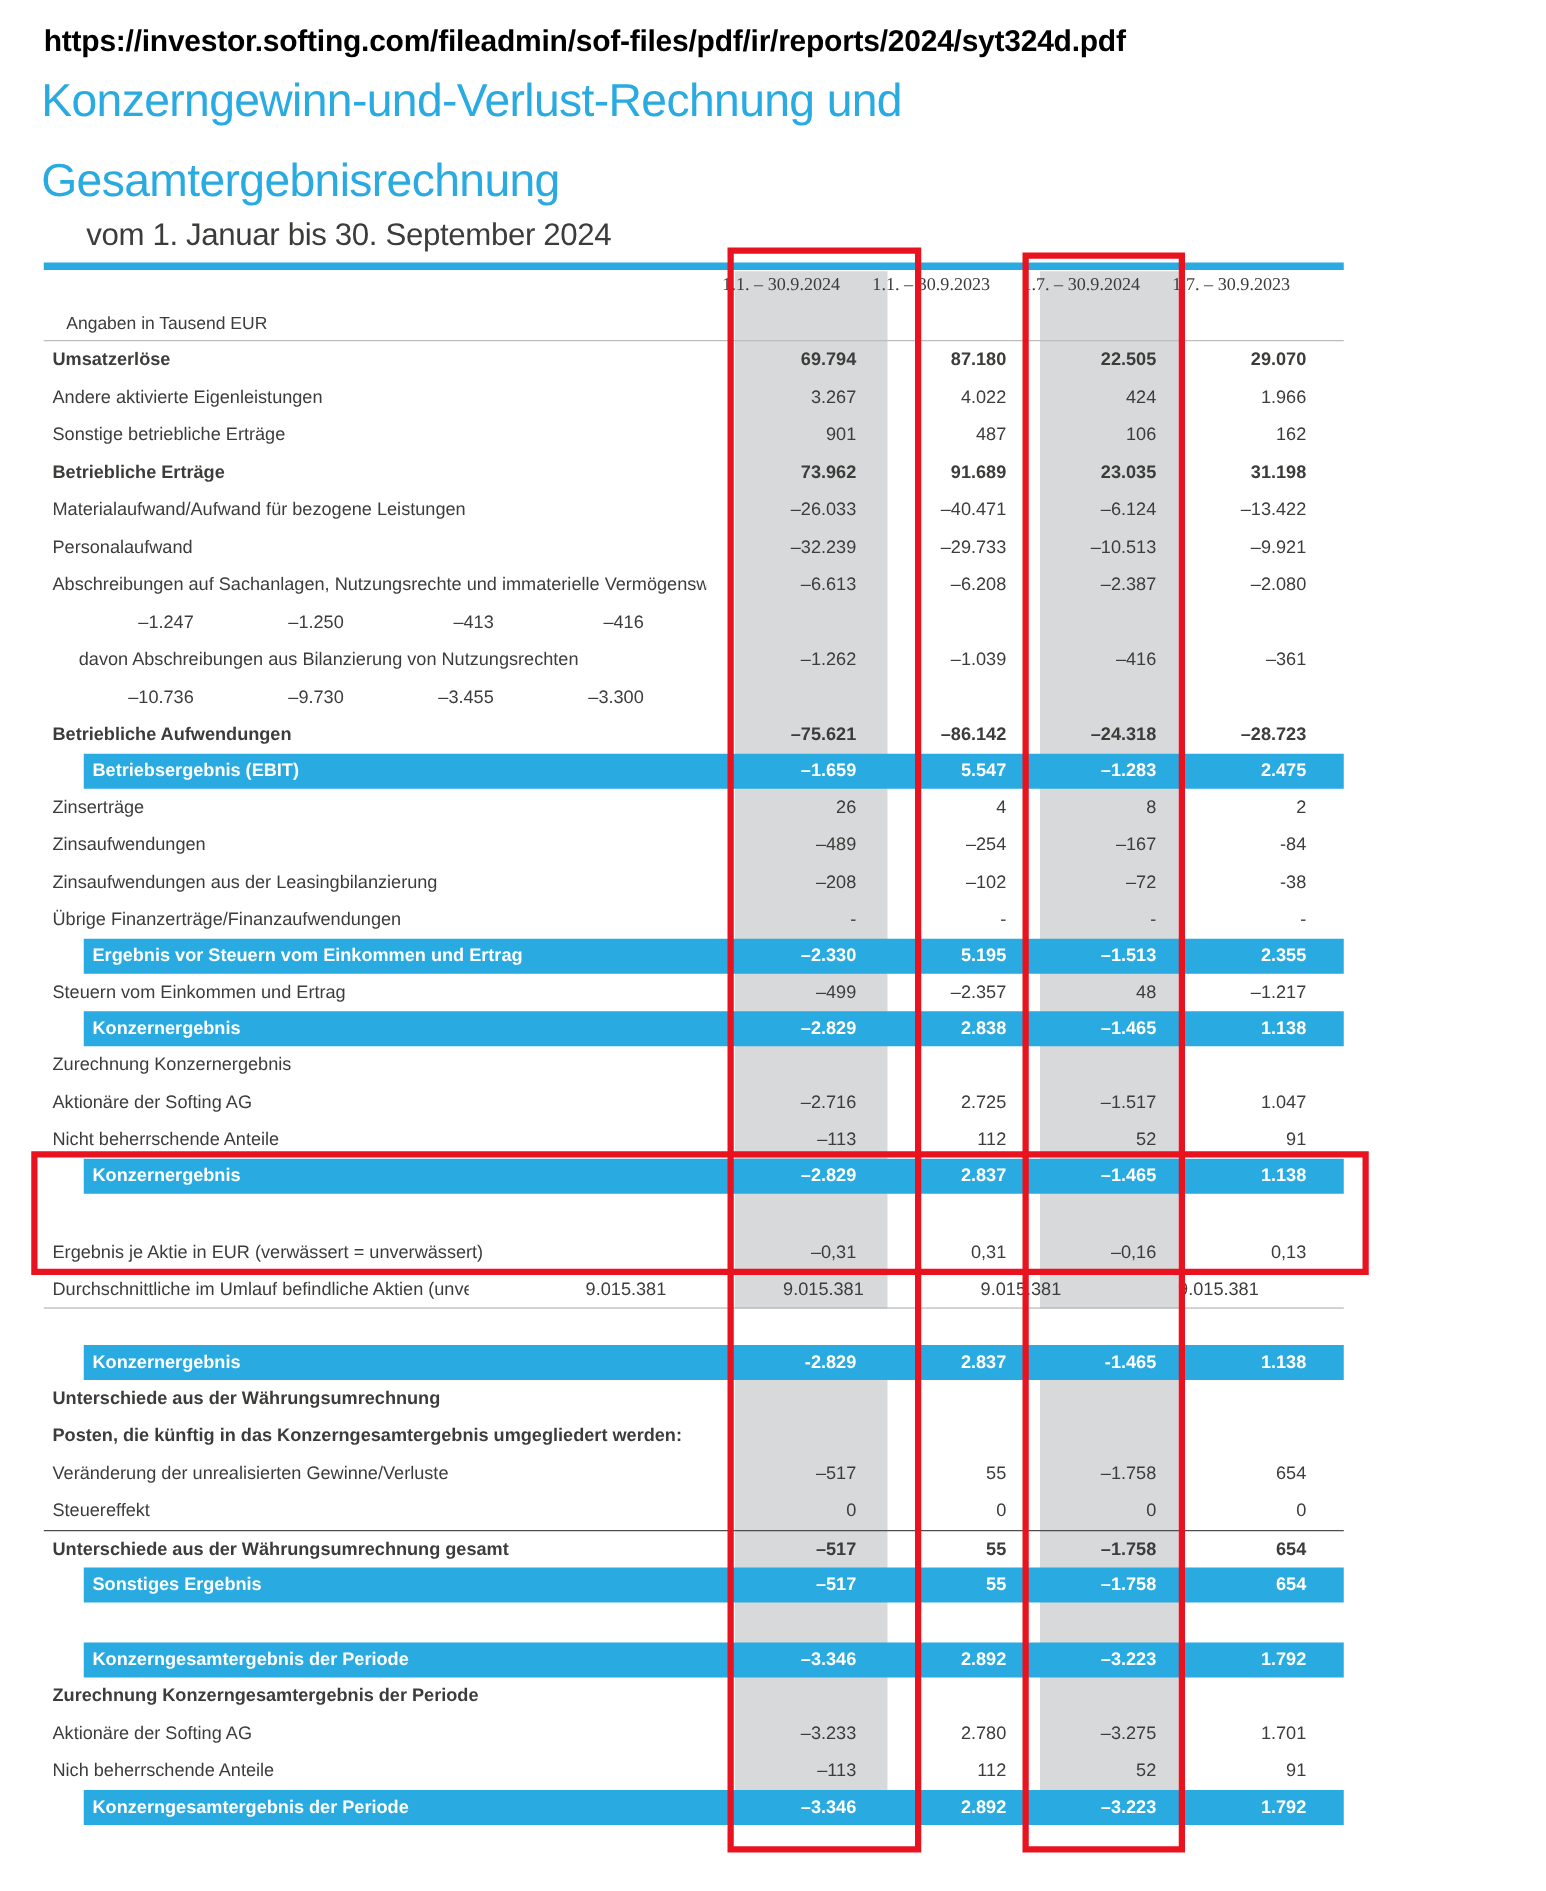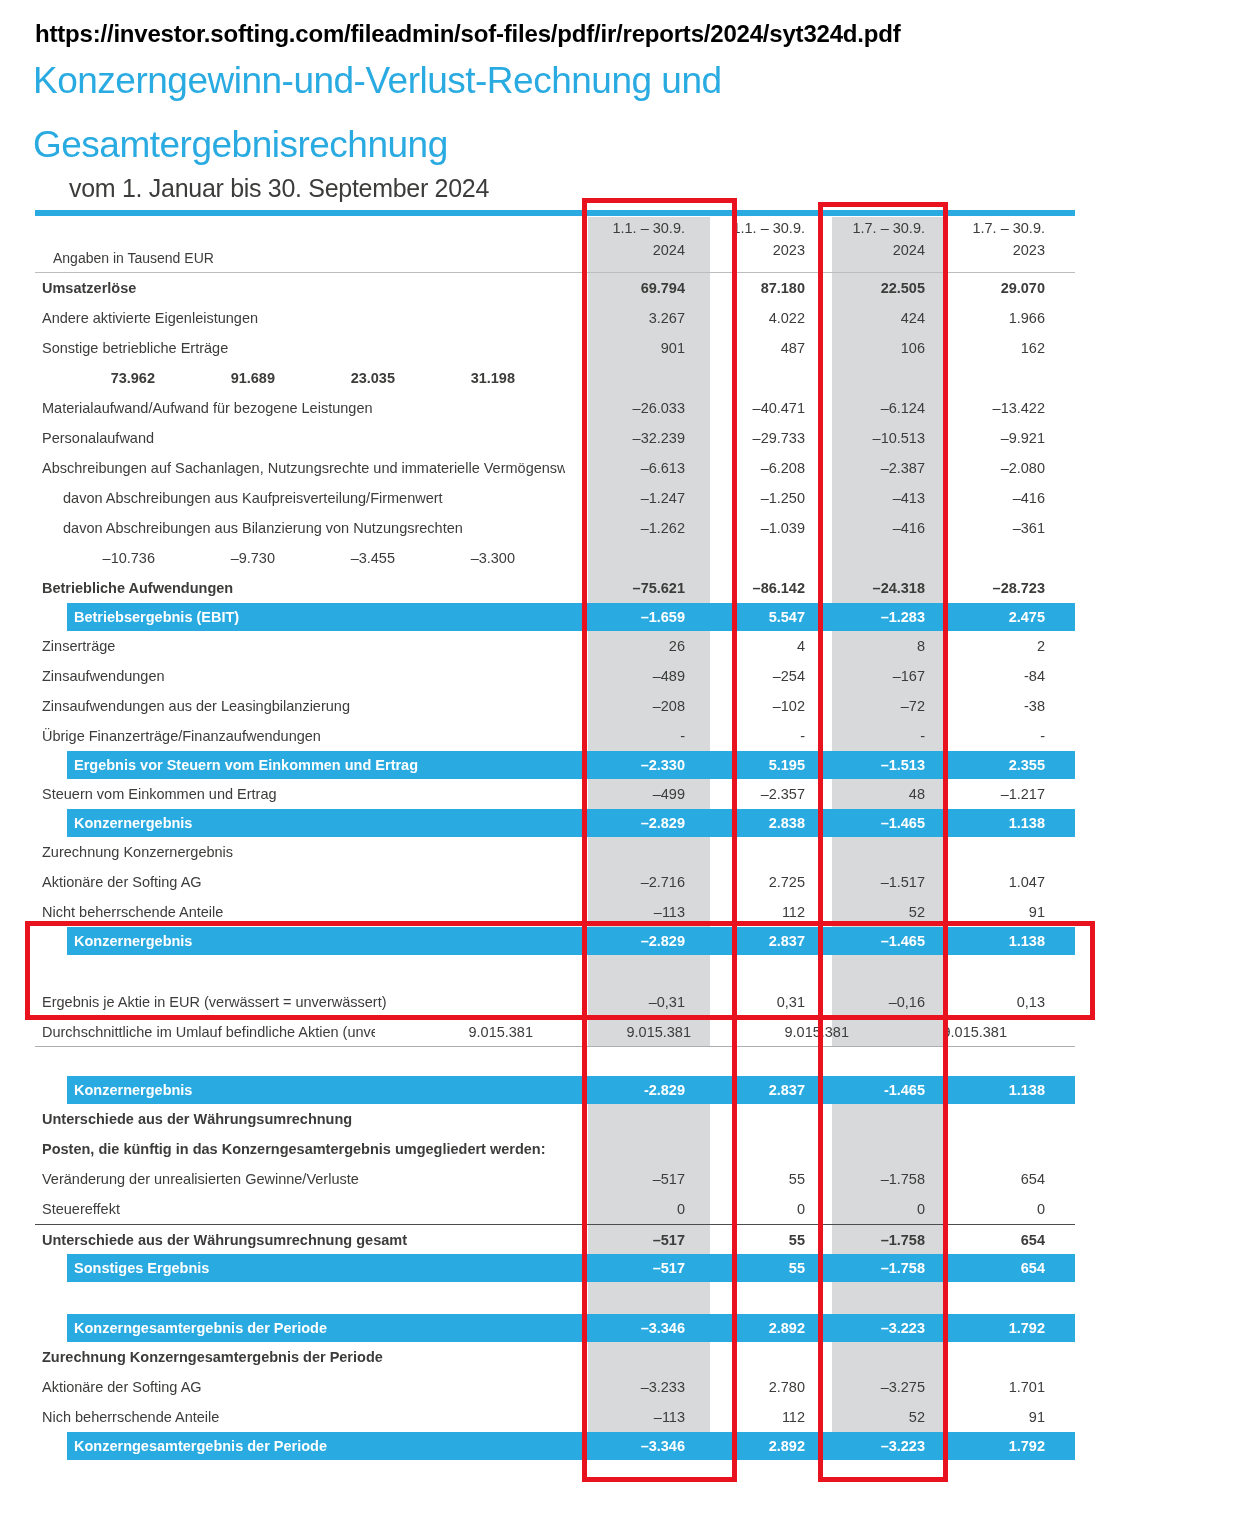--- a/index.html
+++ b/index.html
@@ -43,22 +43,22 @@
 
   .thead {
     position: relative; height: 56px; display: flex;
     border-bottom: 1px solid #bdbdbd; color: var(--text);
   }
   .thead .unit-cell {
     flex: 1; display: flex; align-items: flex-end;
     padding: 0 0 6px 7px; font-size: 14px; margin-left: 11px;
   }
   .thead .colh {
-    width: 120px; display: flex; flex-direction: column; justify-content: flex-start;
-    text-align: right; font-size: 14.5px; padding-bottom: 4px;
+    width: 120px; display: flex; justify-content: center;
+    text-align: right; font-size: 14.5px; padding-bottom: 4px; font-family: Liberation Serif, serif;
   }
   .thead .colh span { line-height: 22px; display: block; }
   .thead .tail { width: 30px; }
 
   .rows { position: relative; }
   .row { display: flex; height: 30px; line-height: 30px; font-size: 14.5px; color: var(--text); }
   .row .label { flex: 1; padding-left: 7px; white-space: nowrap; overflow: hidden; }
   .row .num { width: 120px; text-align: right; white-space: nowrap; }
   .row .tail { width: 30px; }
   .row.bold, .row.section { font-weight: bold; }
@@ -137,20 +137,21 @@
         </div>
         <div class="row normal">
           <div class="cell label">Sonstige betriebliche Erträge</div>
           <div class="num">901</div>
           <div class="num">487</div>
           <div class="num">106</div>
           <div class="num">162</div>
           <div class="tail"></div>
         </div>
         <div class="row bold">
+          <div class="cell label">Betriebliche Erträge</div>
           <div class="num">73.962</div>
           <div class="num">91.689</div>
           <div class="num">23.035</div>
           <div class="num">31.198</div>
           <div class="tail"></div>
         </div>
         <div class="row normal">
           <div class="cell label">Materialaufwand/Aufwand für bezogene Leistungen</div>
           <div class="num">–26.033</div>
           <div class="num">–40.471</div>
@@ -168,21 +169,20 @@
         </div>
         <div class="row normal">
           <div class="cell label">Abschreibungen auf Sachanlagen, Nutzungsrechte und immaterielle Vermögenswerte</div>
           <div class="num">–6.613</div>
           <div class="num">–6.208</div>
           <div class="num">–2.387</div>
           <div class="num">–2.080</div>
           <div class="tail"></div>
         </div>
         <div class="row indent">
-          <div class="cell label">davon Abschreibungen aus Kaufpreisverteilung/Firmenwert</div>
           <div class="num">–1.247</div>
           <div class="num">–1.250</div>
           <div class="num">–413</div>
           <div class="num">–416</div>
           <div class="tail"></div>
         </div>
         <div class="row indent">
           <div class="cell label">davon Abschreibungen aus Bilanzierung von Nutzungsrechten</div>
           <div class="num">–1.262</div>
           <div class="num">–1.039</div>

